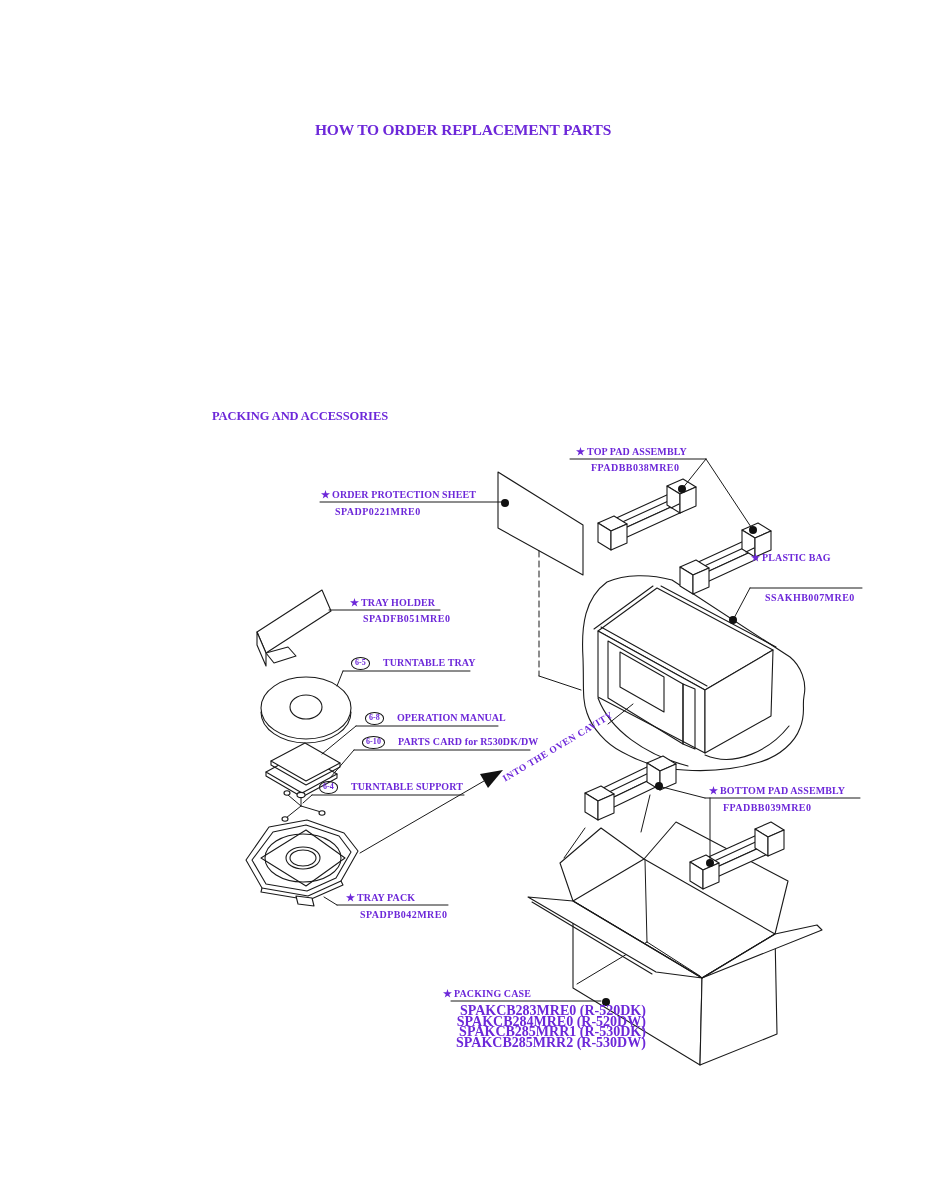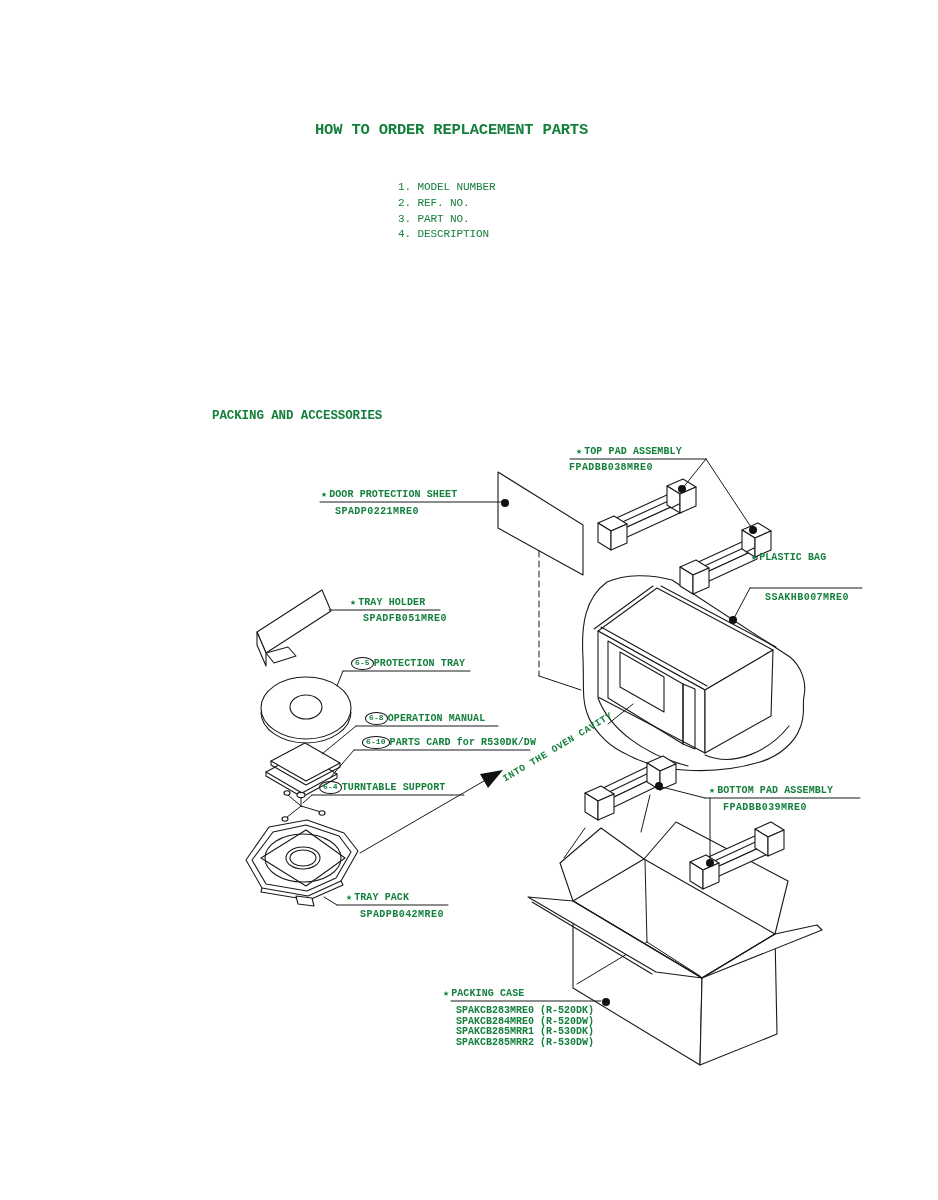--- a/index.html
+++ b/index.html
@@ -1,56 +1,50 @@
 <!DOCTYPE html>
 <html><head>
 <meta charset="utf-8">
 <style>
   html,body{margin:0;padding:0;background:#e8e8e8;}
   #page{position:relative;width:938px;height:1200px;background:#ffffff;overflow:hidden;
-        font-family:Liberation Mono, monospace;color:#15803d;}
+        font-family:Liberation Serif, serif;color:#6d28d9;}
   #art{position:absolute;left:0;top:0;width:938px;height:1200px;}
   .txt{position:absolute;white-space:nowrap;}
   .title{font-size:15.5px;font-weight:700;letter-spacing:-0.2px;}
   .body{font-size:11px;letter-spacing:-0.2px;}
   .list{font-size:11px;line-height:15.8px;letter-spacing:-0.1px;}
   .notes{font-size:11px;line-height:17px;letter-spacing:-0.2px;}
   .h2{font-size:12.5px;font-weight:700;letter-spacing:-0.1px;}
   .lbl{position:absolute;font-size:10px;font-weight:700;line-height:11px;
        letter-spacing:0.1px;white-space:nowrap;text-align:right;}
   .pn{letter-spacing:0.45px;}
-  .pnlist{position:absolute;font-size:10px;font-weight:700;line-height:10.6px;
-          letter-spacing:0px;white-space:nowrap;}
+  .pnlist{position:absolute;font-size:14px;font-weight:700;line-height:10.6px;
+          letter-spacing:0px;white-space:nowrap;text-align:right;}
   .star{font-size:10px;margin-right:2px;}
   .oval{display:inline-block;border:1.2px solid #111;border-radius:50%;
         font-size:8px;font-weight:700;line-height:8px;padding:1px 3px 1.5px 3px;
-        margin-right:0;vertical-align:1px;}
+        margin-right:13px;vertical-align:1px;}
   .arrowlbl{position:absolute;left:501px;top:775px;font-size:9.5px;font-weight:700;
             letter-spacing:0.6px;white-space:nowrap;transform:rotate(-31deg);
             transform-origin:0 0;}
   svg .s{fill:none;stroke:#1a1a1a;stroke-width:1.1;stroke-linejoin:round;stroke-linecap:round;}
   svg .f{fill:#ffffff;stroke:#1a1a1a;stroke-width:1.1;stroke-linejoin:round;}
   svg .ld{fill:none;stroke:#1a1a1a;stroke-width:1;stroke-linecap:round;}
   svg .dash{stroke-dasharray:6 4;}
   svg .dot{fill:#111;stroke:none;}
 </style>
 </head>
 <body>
 
 <div id="page">
 
   <div class="txt title" style="left:315px;top:121px">HOW TO ORDER REPLACEMENT PARTS</div>
 
 
-  <div class="txt list" style="left:398px;top:180px">
-    <div>1. MODEL NUMBER</div>
-    <div>2. REF. NO.</div>
-    <div>3. PART NO.</div>
-    <div>4. DESCRIPTION</div>
-  </div>
 
   <div class="txt notes" style="left:214px;top:258px">
   </div>
 
   <div class="txt h2" style="left:212px;top:409px">PACKING AND ACCESSORIES</div>
 
   <svg id="art" viewBox="0 0 938 1200">
 
     <g>
       <path class="f" d="M498,472 L583,525 L583,575 L498,528 Z"></path>
@@ -203,39 +197,39 @@
       <circle class="dot" cx="733" cy="620" r="4"></circle>
       <circle class="dot" cx="659" cy="786" r="4"></circle>
       <circle class="dot" cx="710" cy="863" r="4"></circle>
       <circle class="dot" cx="606" cy="1002" r="4"></circle>
     </g>
   </svg>
 
   <div class="lbl" style="left:576px;top:446px">
     <span class="star">★</span><span>TOP PAD ASSEMBLY</span>
   </div>
-  <div class="lbl pn" style="left:569px;top:462px">FPADBB038MRE0</div>
+  <div class="lbl pn" style="left:591px;top:462px">FPADBB038MRE0</div>
 
   <div class="lbl" style="left:321px;top:489px">
-    <span class="star">★</span><span>DOOR PROTECTION SHEET</span>
+    <span class="star">★</span><span>ORDER PROTECTION SHEET</span>
   </div>
   <div class="lbl pn" style="left:335px;top:506px">SPADP0221MRE0</div>
 
   <div class="lbl" style="left:751px;top:552px">
     <span class="star">★</span><span>PLASTIC BAG</span>
   </div>
   <div class="lbl pn" style="left:765px;top:592px">SSAKHB007MRE0</div>
 
   <div class="lbl" style="left:350px;top:597px">
     <span class="star">★</span><span>TRAY HOLDER</span>
   </div>
   <div class="lbl pn" style="left:363px;top:613px">SPADFB051MRE0</div>
 
   <div class="lbl" style="left:351px;top:657px">
-    <span class="oval">6-5</span><span>PROTECTION TRAY</span>
+    <span class="oval">6-5</span><span>TURNTABLE TRAY</span>
   </div>
 
   <div class="lbl" style="left:365px;top:712px">
     <span class="oval">6-8</span><span>OPERATION MANUAL</span>
   </div>
 
   <div class="lbl" style="left:362px;top:736px">
     <span class="oval">6-10</span><span>PARTS CARD for R530DK/DW</span>
   </div>
 

